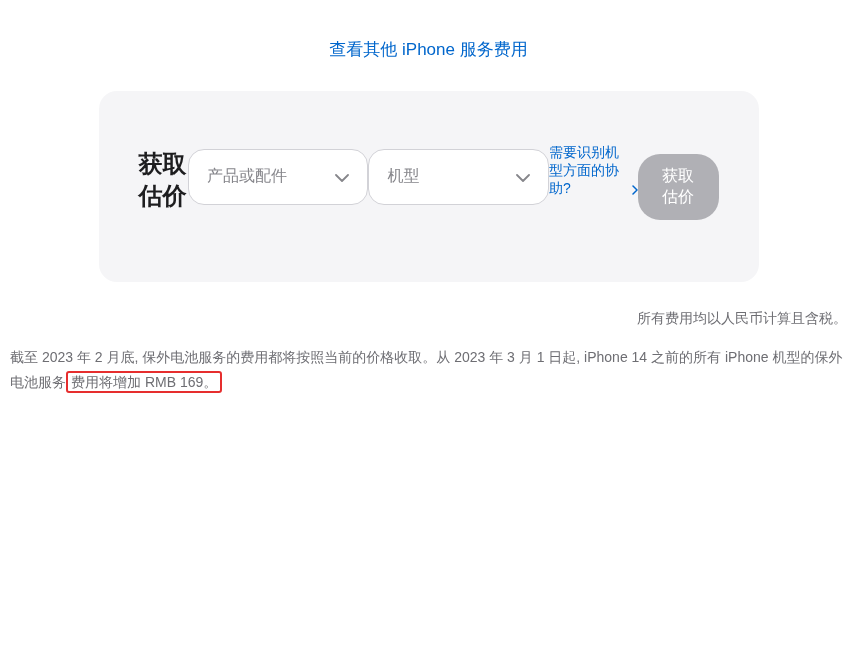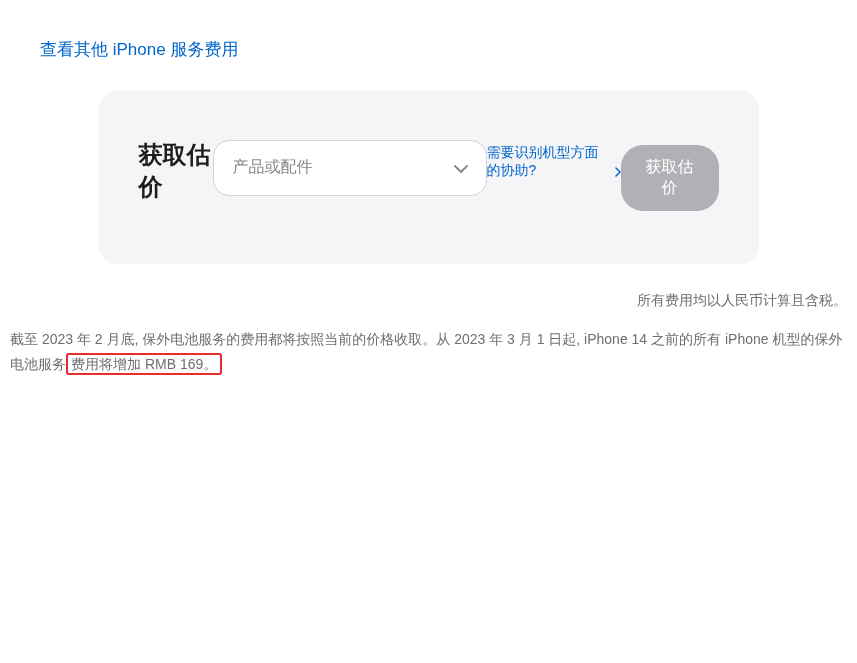--- a/index.html
+++ b/index.html
@@ -8,23 +8,23 @@
       box-sizing: border-box;
     }
     body {
       font-family: -apple-system, BlinkMacSystemFont, "Segoe UI", "Helvetica Neue", Arial, sans-serif;
       background: #ffffff;
       width: 857px;
       height: 663px;
       overflow: hidden;
     }
     .top-link {
+      text-align: center;
       padding-top: 38px;
       padding-bottom: 30px;
-      padding-left: 40px;
     }
     .top-link a {
       color: #0066cc;
       text-decoration: none;
       font-size: 17px;
     }
     .card {
       background: #f5f5f7;
       border-radius: 18px;
       width: 660px;
@@ -120,20 +120,30 @@
     <div class="select-box">
       <span>产品或配件</span>
       <span class="chevron-icon">
         <svg width="14" height="8" viewBox="0 0 14 8" fill="none">
           <path d="M1 1L7 7L13 1" stroke="#86868b" stroke-width="1.8" stroke-linecap="round" stroke-linejoin="round"></path>
         </svg>
       </span>
     </div>
   </div>
 
+  <div class="select-wrapper">
+    <div class="select-box">
+      <span>机型</span>
+      <span class="chevron-icon">
+        <svg width="14" height="8" viewBox="0 0 14 8" fill="none">
+          <path d="M1 1L7 7L13 1" stroke="#86868b" stroke-width="1.8" stroke-linecap="round" stroke-linejoin="round"></path>
+        </svg>
+      </span>
+    </div>
+  </div>
 
   <div class="help-link">
     <a href="#">
       <span>需要识别机型方面的协助?</span>
       <span>
         <svg width="6" height="10" viewBox="0 0 6 10" fill="none">
           <path d="M1 1L5 5L1 9" stroke="#0066cc" stroke-width="1.5" stroke-linecap="round" stroke-linejoin="round"></path>
         </svg>
       </span>
     </a>

